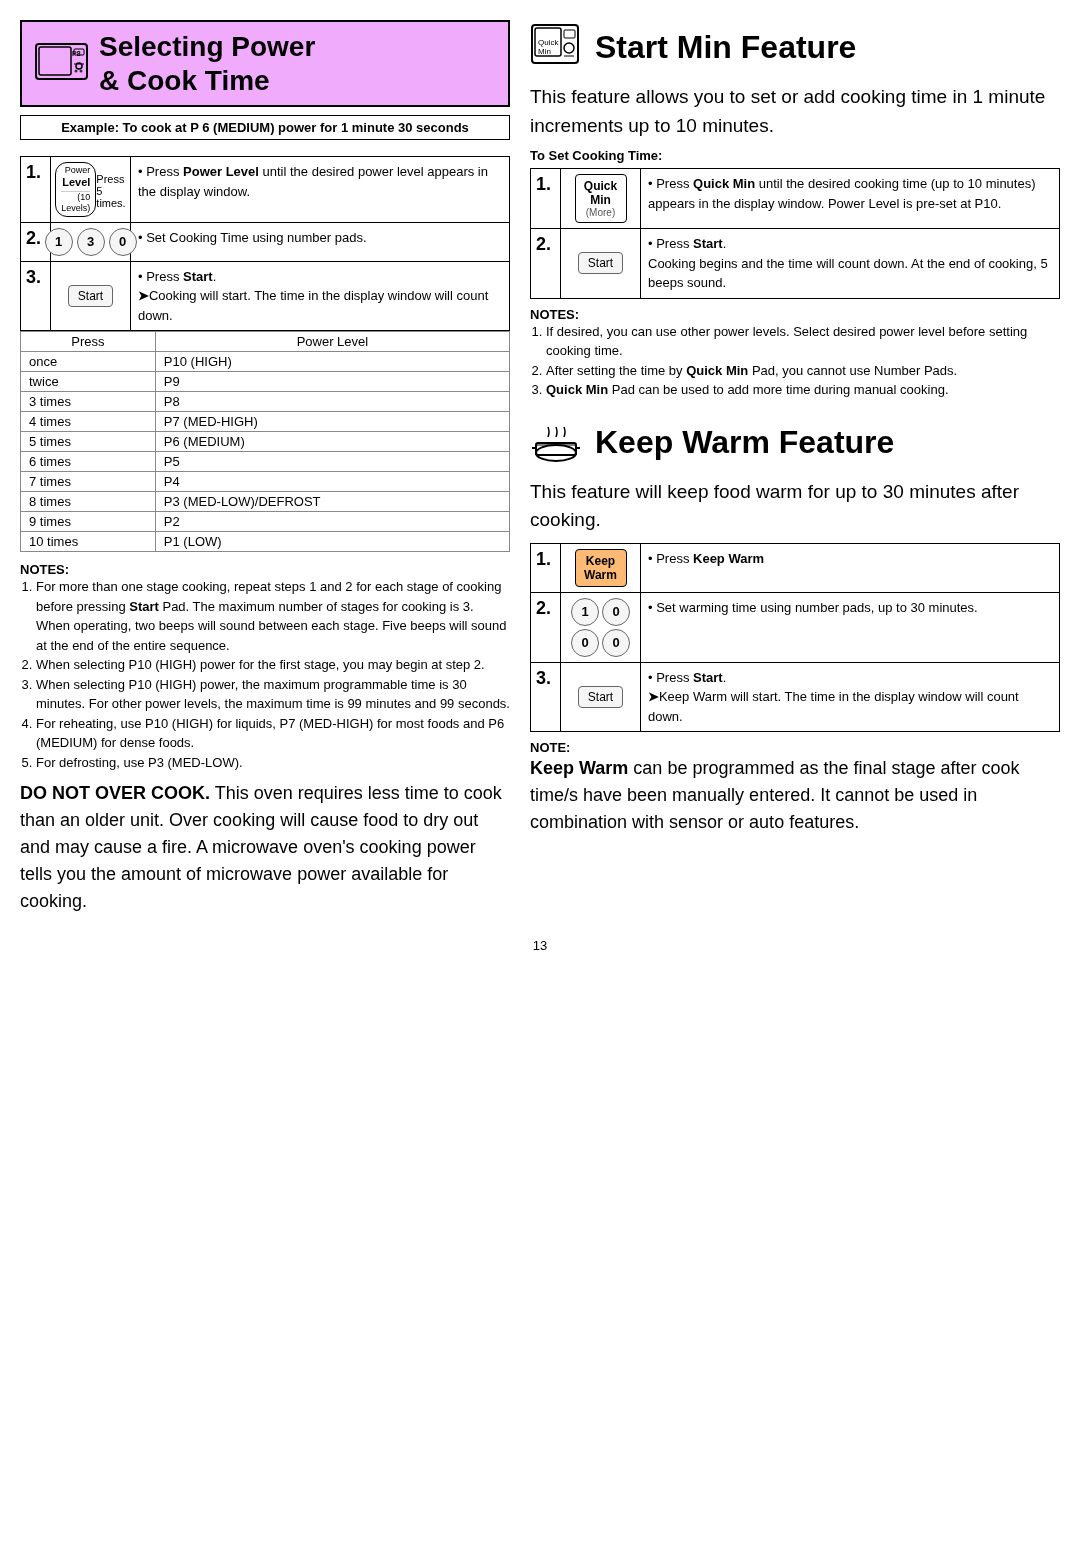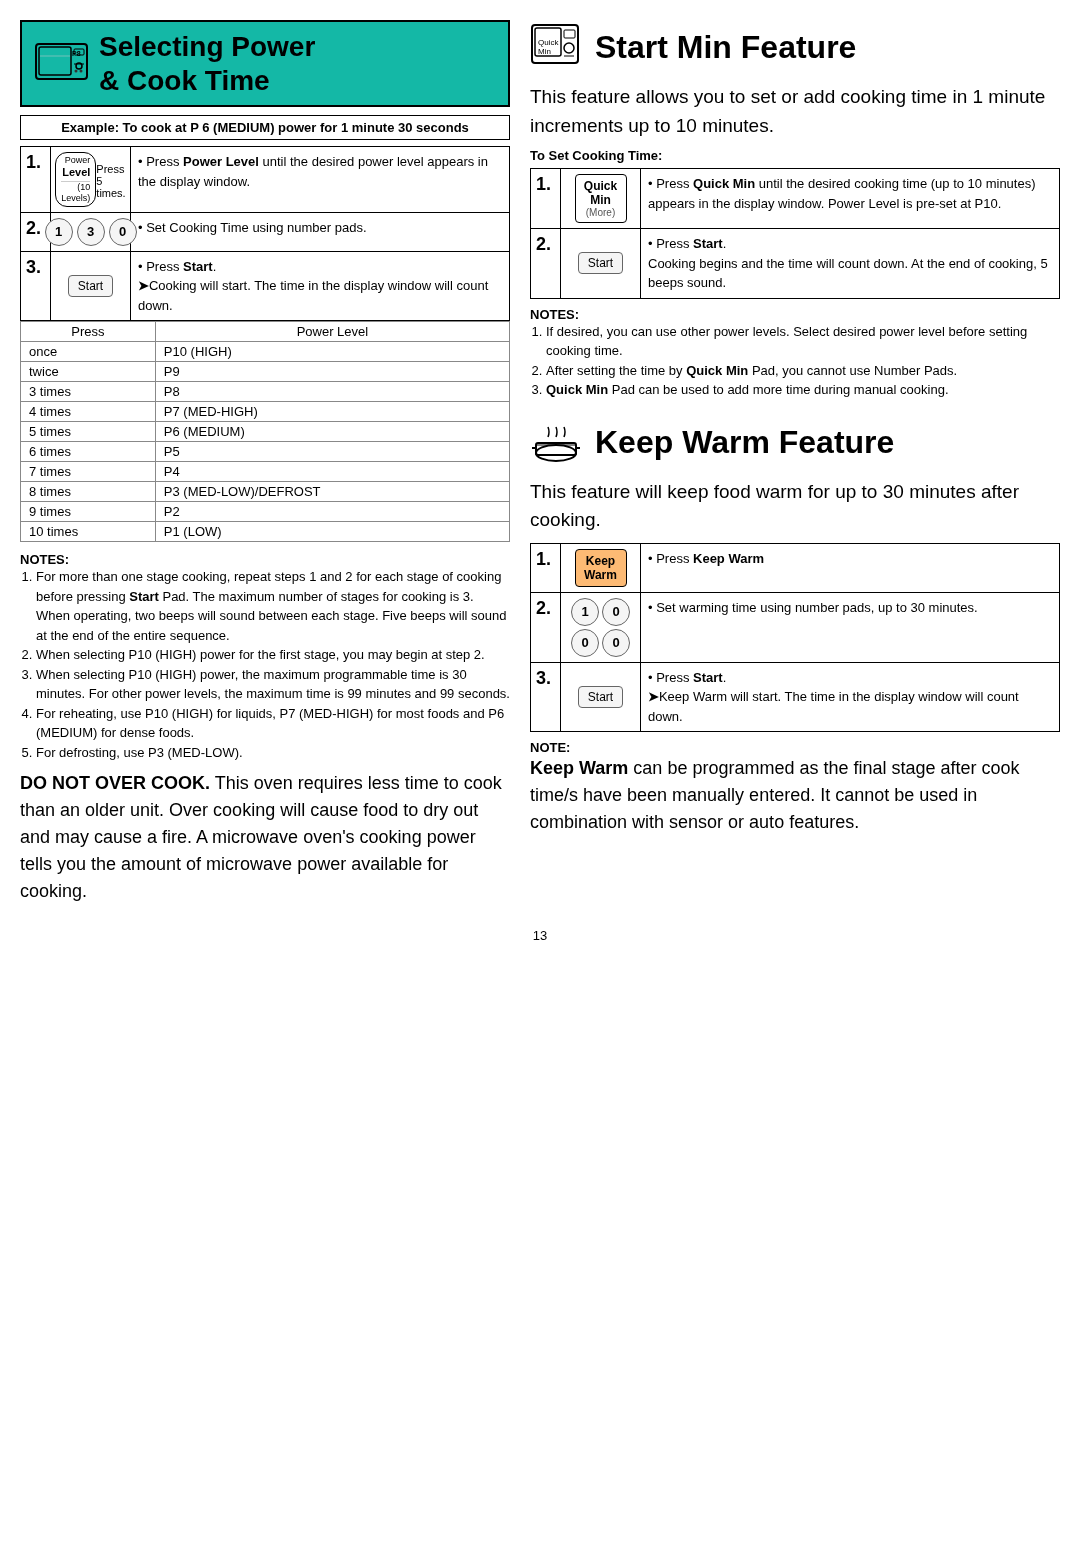--- a/index.html
+++ b/index.html
@@ -25,21 +25,21 @@
       flex: 1;
     }
 
     
     .section-header {
       display: flex;
       align-items: center;
       border: 2px solid #000;
       padding: 8px 12px;
       margin-bottom: 8px;
-      background: #14b8a6;
+      background: #f0abfc;
     }
     .section-header-icon {
       width: 55px;
       height: 55px;
       margin-right: 10px;
       flex-shrink: 0;
     }
     .section-header-title {
       font-size: 28px;
       font-weight: bold;
@@ -79,21 +79,21 @@
     .power-table tr:first-child td {
       text-align: center;
       font-weight: normal;
       background: #fff;
     }
 
     
     .example-box {
       border: 1px solid #000;
       padding: 4px 8px;
-      margin-bottom: 6px;
+      margin-bottom: 16px;
       text-align: center;
       font-size: 13px;
     }
     .example-box strong { font-weight: bold; }
 
     
     .notes-section {
       margin-bottom: 8px;
     }
     .notes-section .notes-title {

